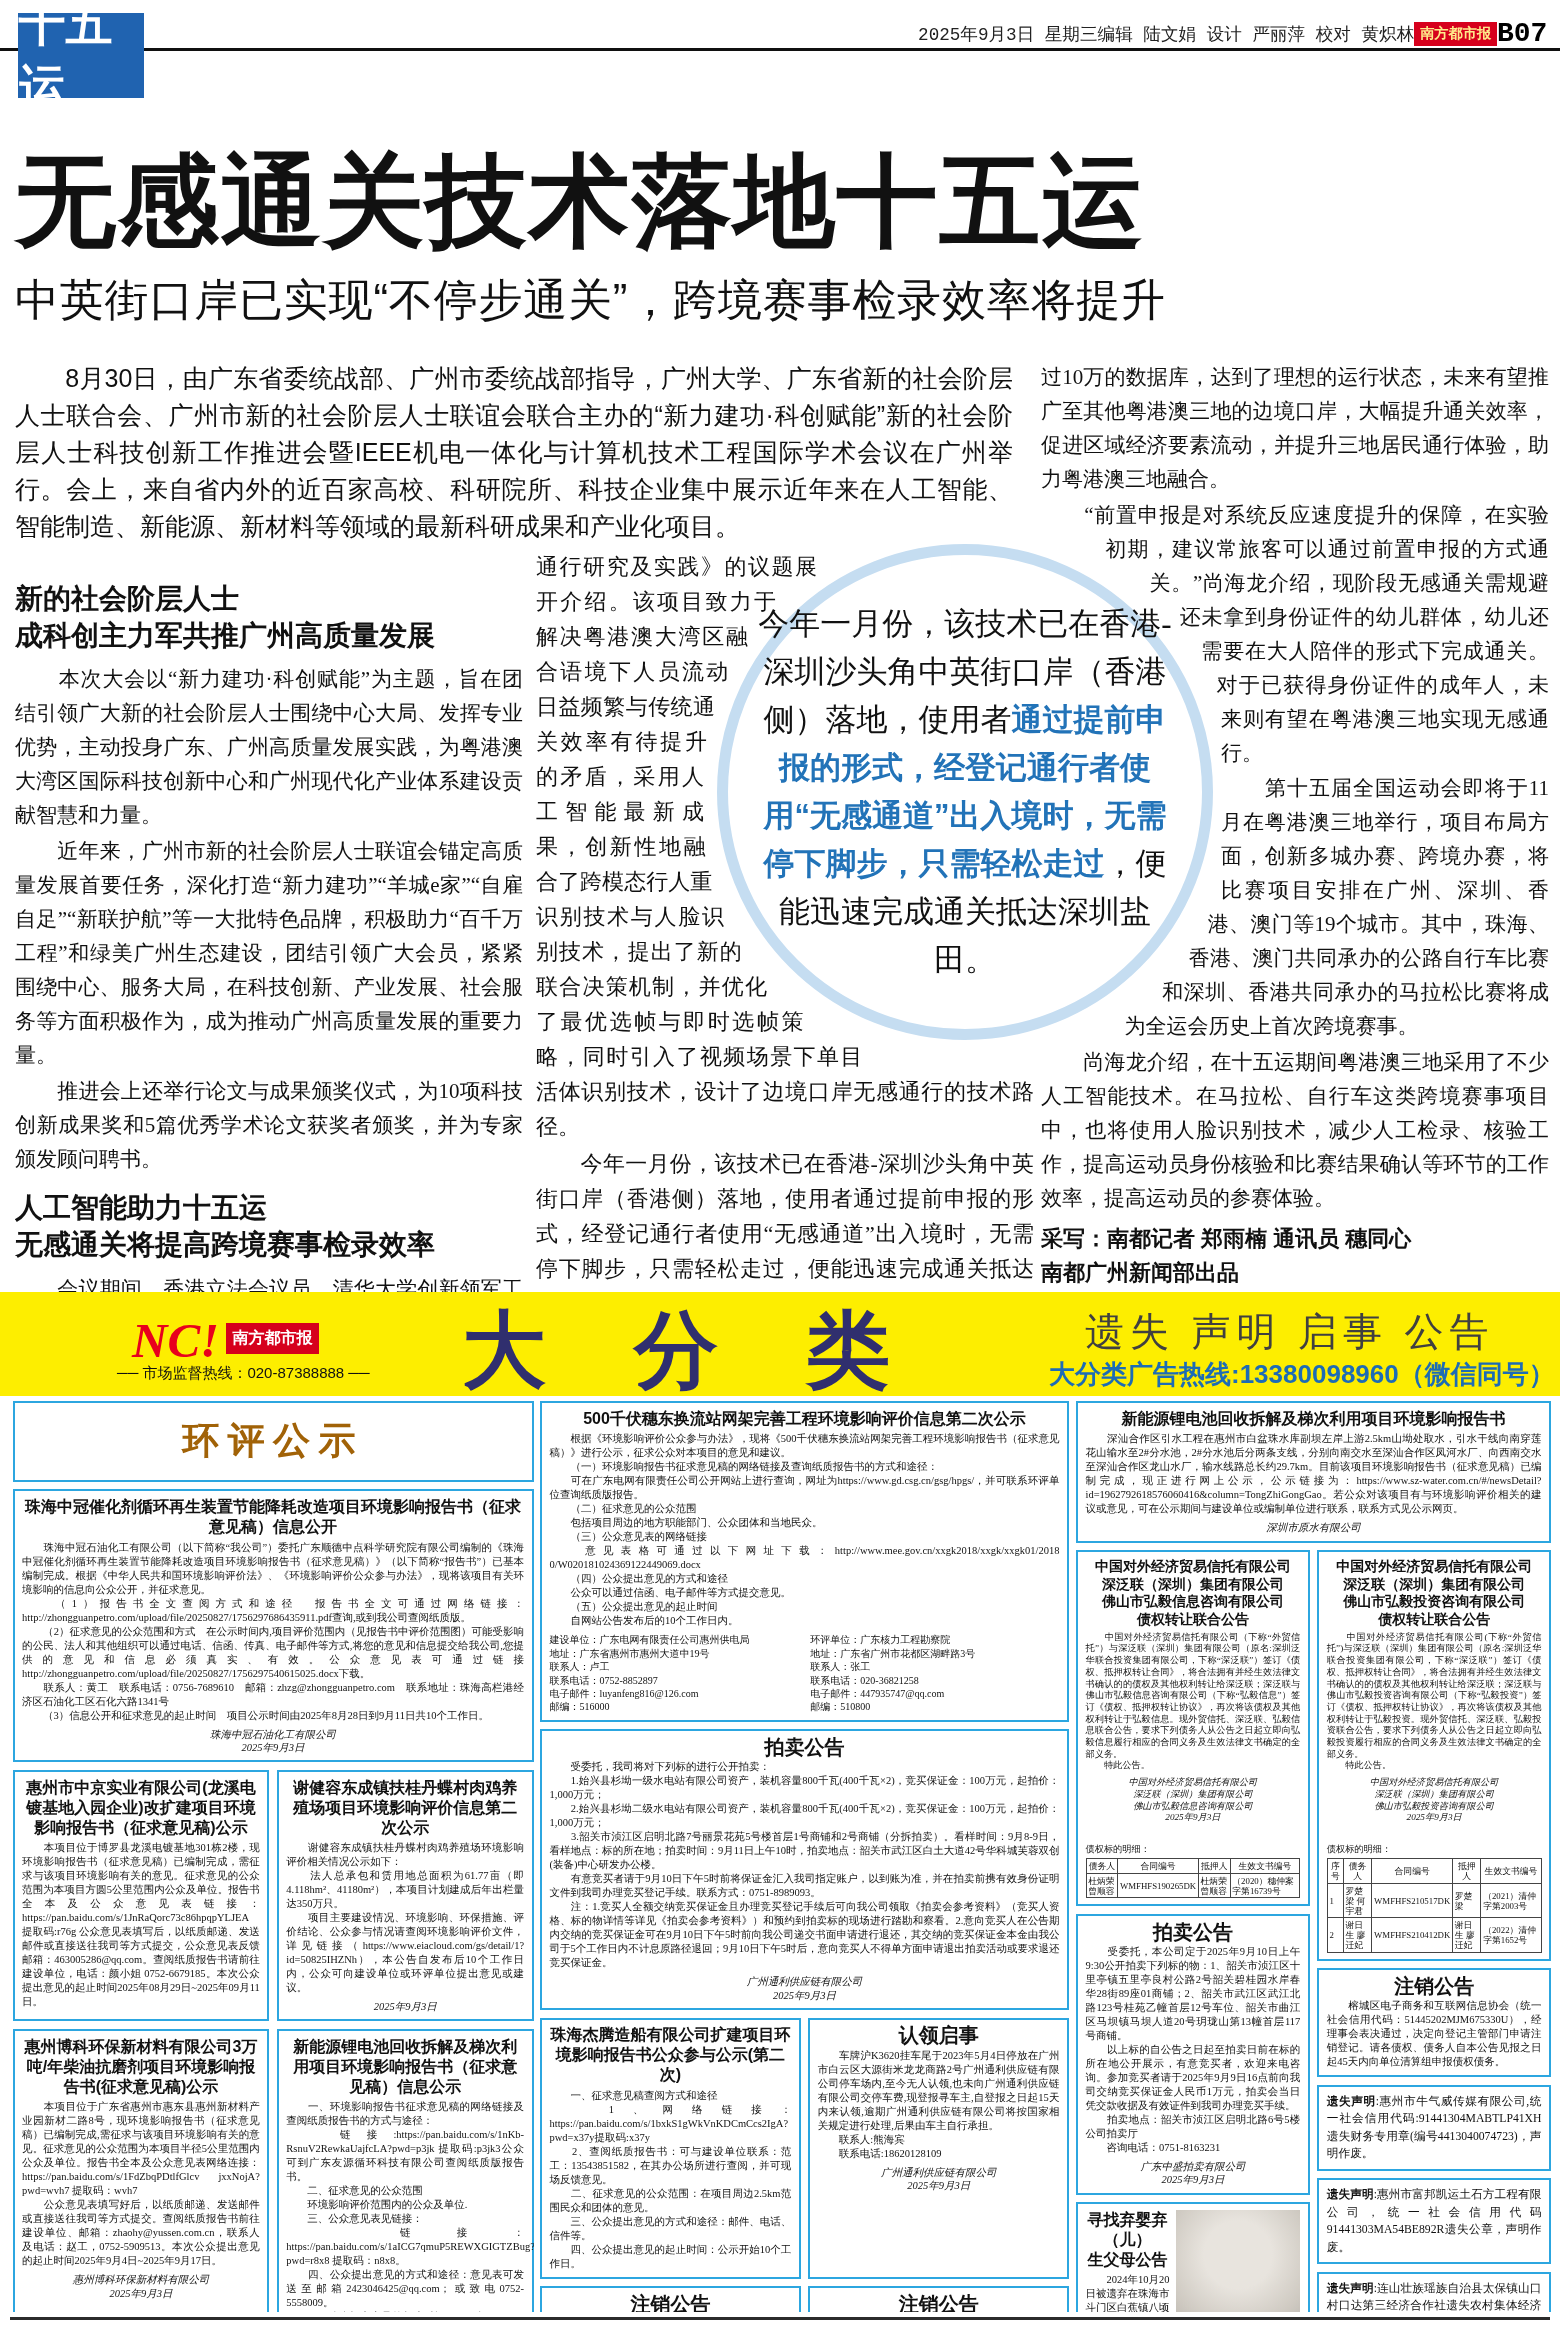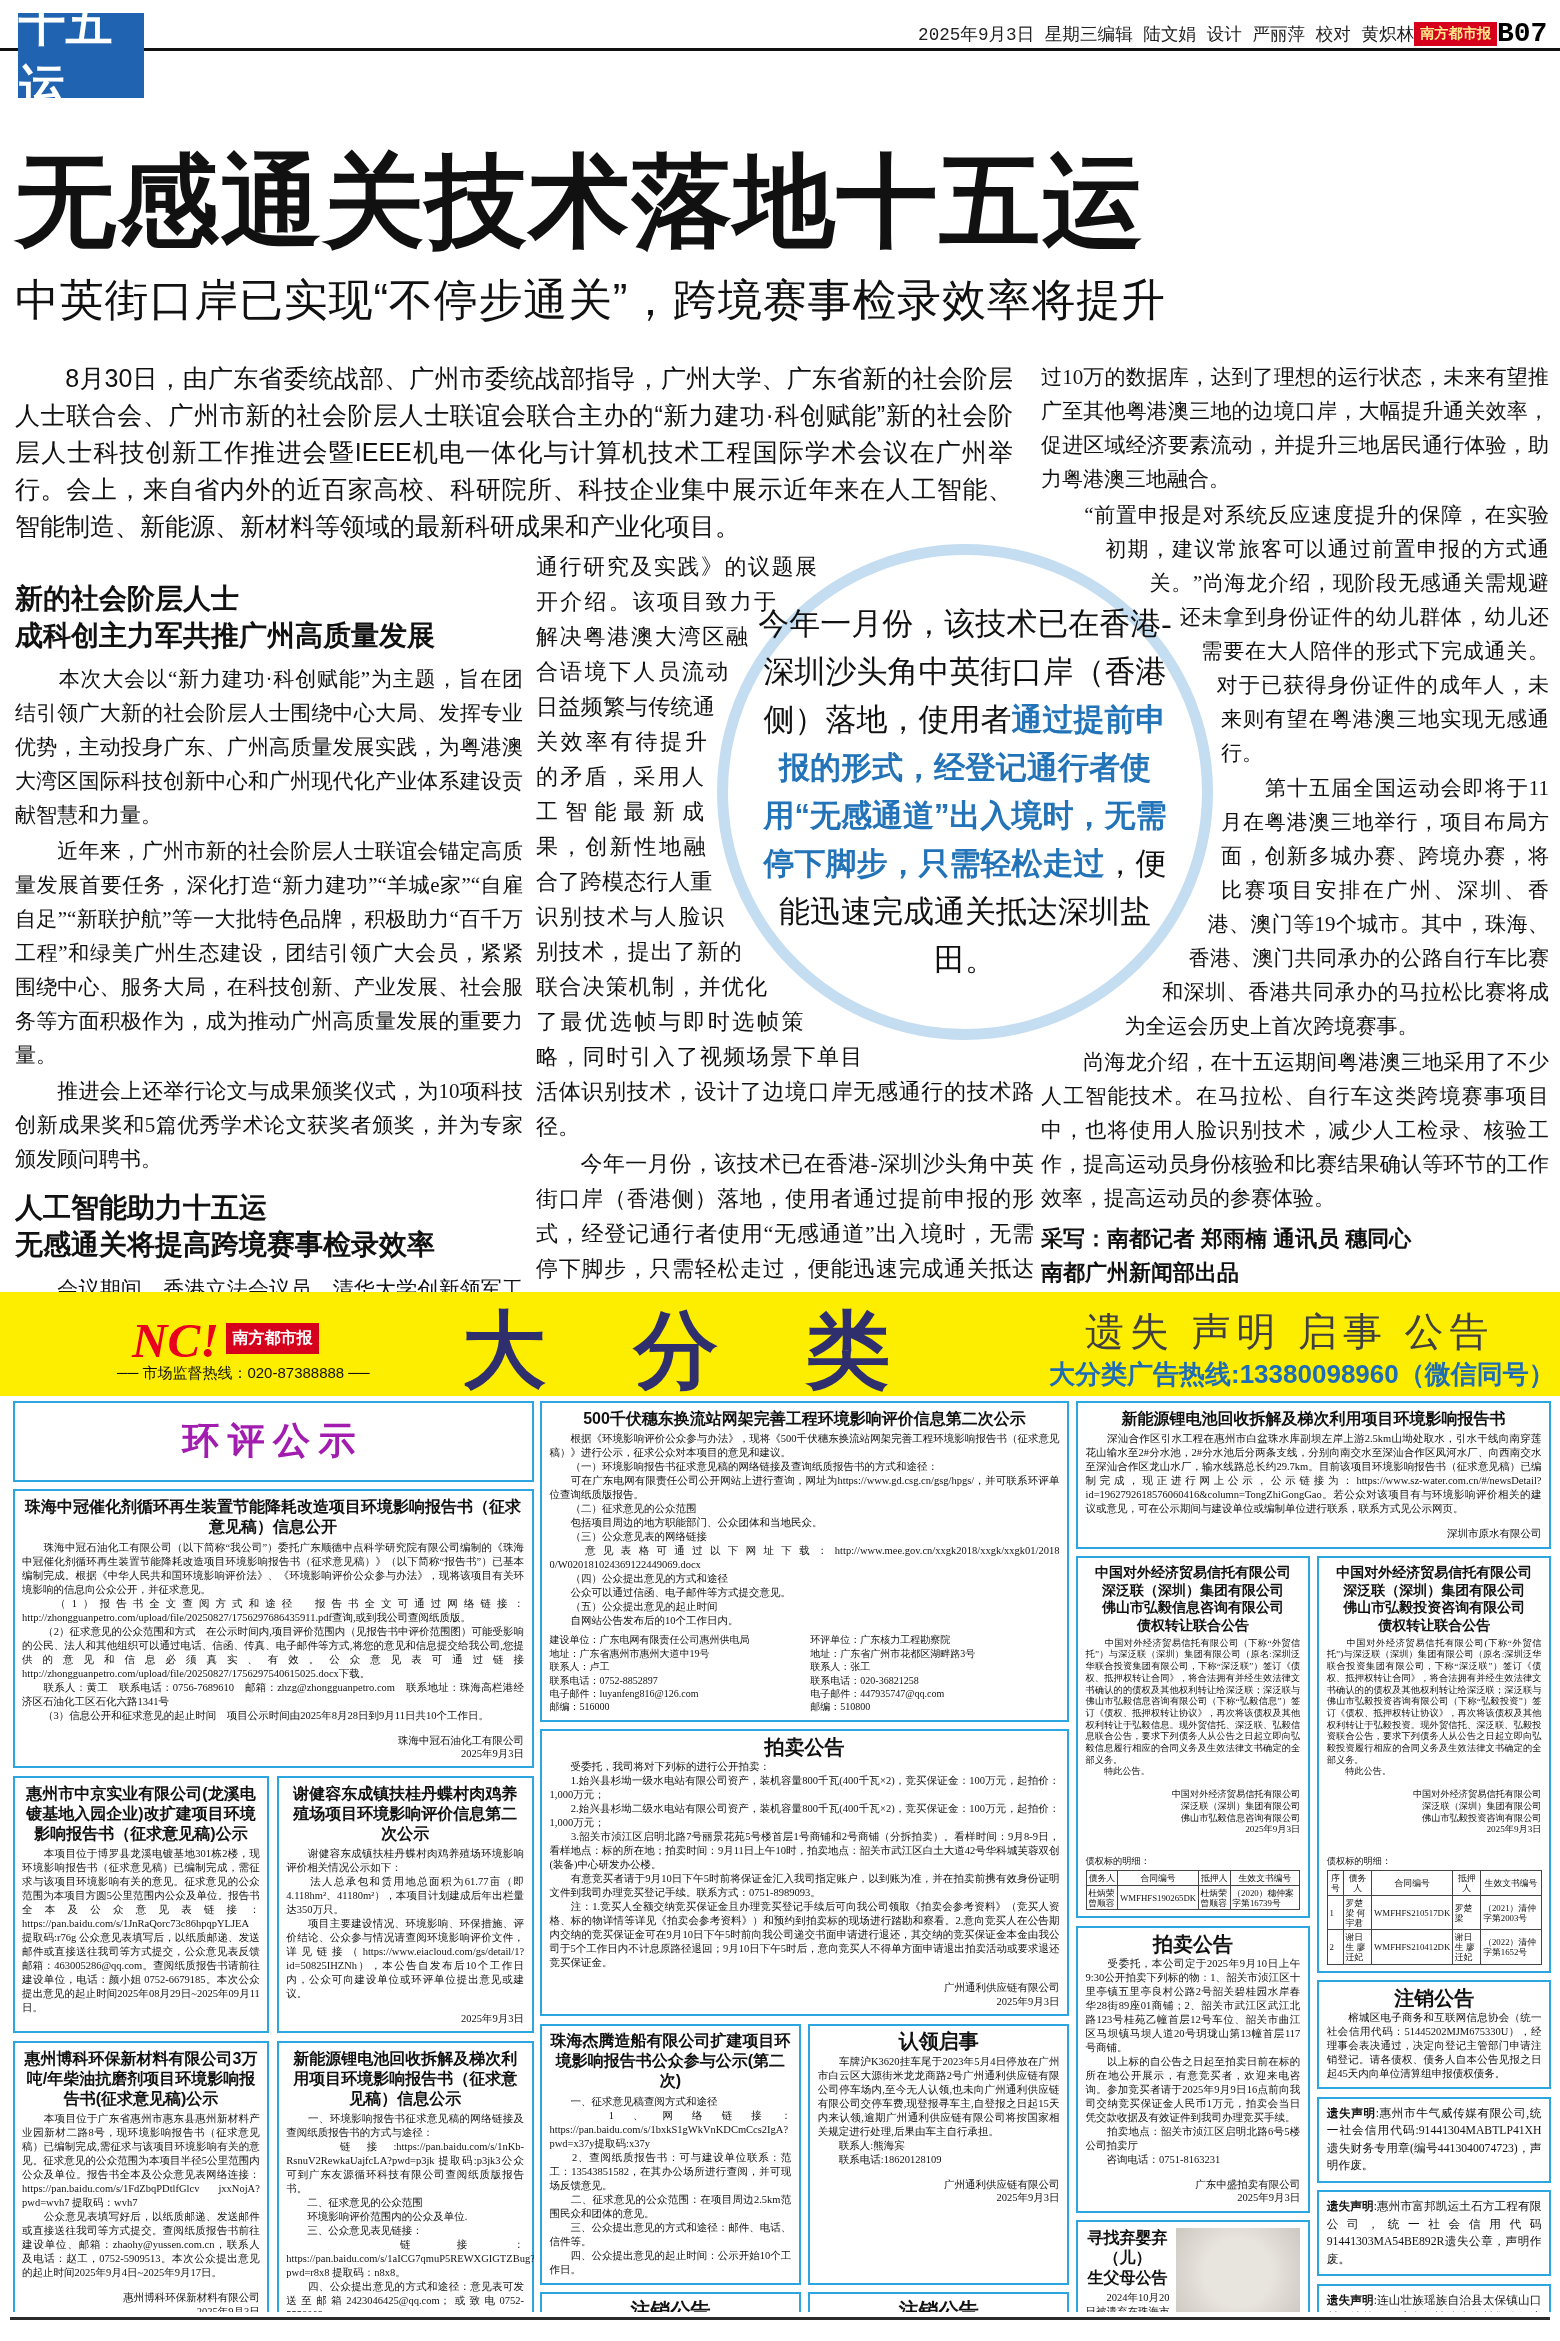--- a/index.html
+++ b/index.html
@@ -55,23 +55,23 @@
   .adcolB{left:540px;width:529px;}
   .adcolC{left:1076px;width:475px;}
   .adbox{border:2.5px solid #2ca6e0;background:#fff;padding:5.9px 7.5px;box-sizing:border-box;flex-shrink:0;}
   .adrow{display:flex;gap:7.5px;flex-shrink:0;}
   .adrow>.adbox,.adstack{flex:1;min-width:0;}
   .adstack{display:flex;flex-direction:column;gap:7.5px;}
   .ad-title{font-weight:700;text-align:center;font-size:16px;line-height:20px;margin-bottom:3.4px;
             font-family:"Liberation Sans","DejaVu Sans",sans-serif;}
   .ad-title.big{font-size:20px;}
   .ad-body{font-size:10.5px;line-height:14px;text-align:justify;}
-  .ad-sign{font-size:10.5px;line-height:13.4px;text-align:right;margin-top:11px;}
+  .ad-sign{font-size:10.5px;line-height:13.4px;text-align:center;margin-top:5px;font-style:italic;}
   .env-box{text-align:center;padding:13.4px 0;}
-  .env-title{color:#a21caf;font-size:37px;font-weight:900;letter-spacing:8.4px;}
+  .env-title{color:#a16207;font-size:37px;font-weight:900;letter-spacing:8.4px;}
   .contact-row{display:flex;gap:11.7px;margin-top:5px;}
   .contact-row>div{flex:1;font-size:10px;line-height:13.4px;}
   .inline-lost .ad-body{font-size:11.7px;line-height:17.6px;}
   .lost-label{font-weight:700;}
   .zq-title{font-size:14px;line-height:17.6px;}
   .zq-body{font-size:9.2px;line-height:11.7px;}
   .zq-sign{font-size:9.2px;line-height:11.7px;}
   .zq-table{width:100%;border-collapse:collapse;margin-top:2.5px;}
   .zq-table th,.zq-table td{border:1.3px solid #444;font-size:8.8px;line-height:10px;padding:1.7px;font-weight:400;}
   .tbl-label{font-size:9.2px;margin-top:19px;}

